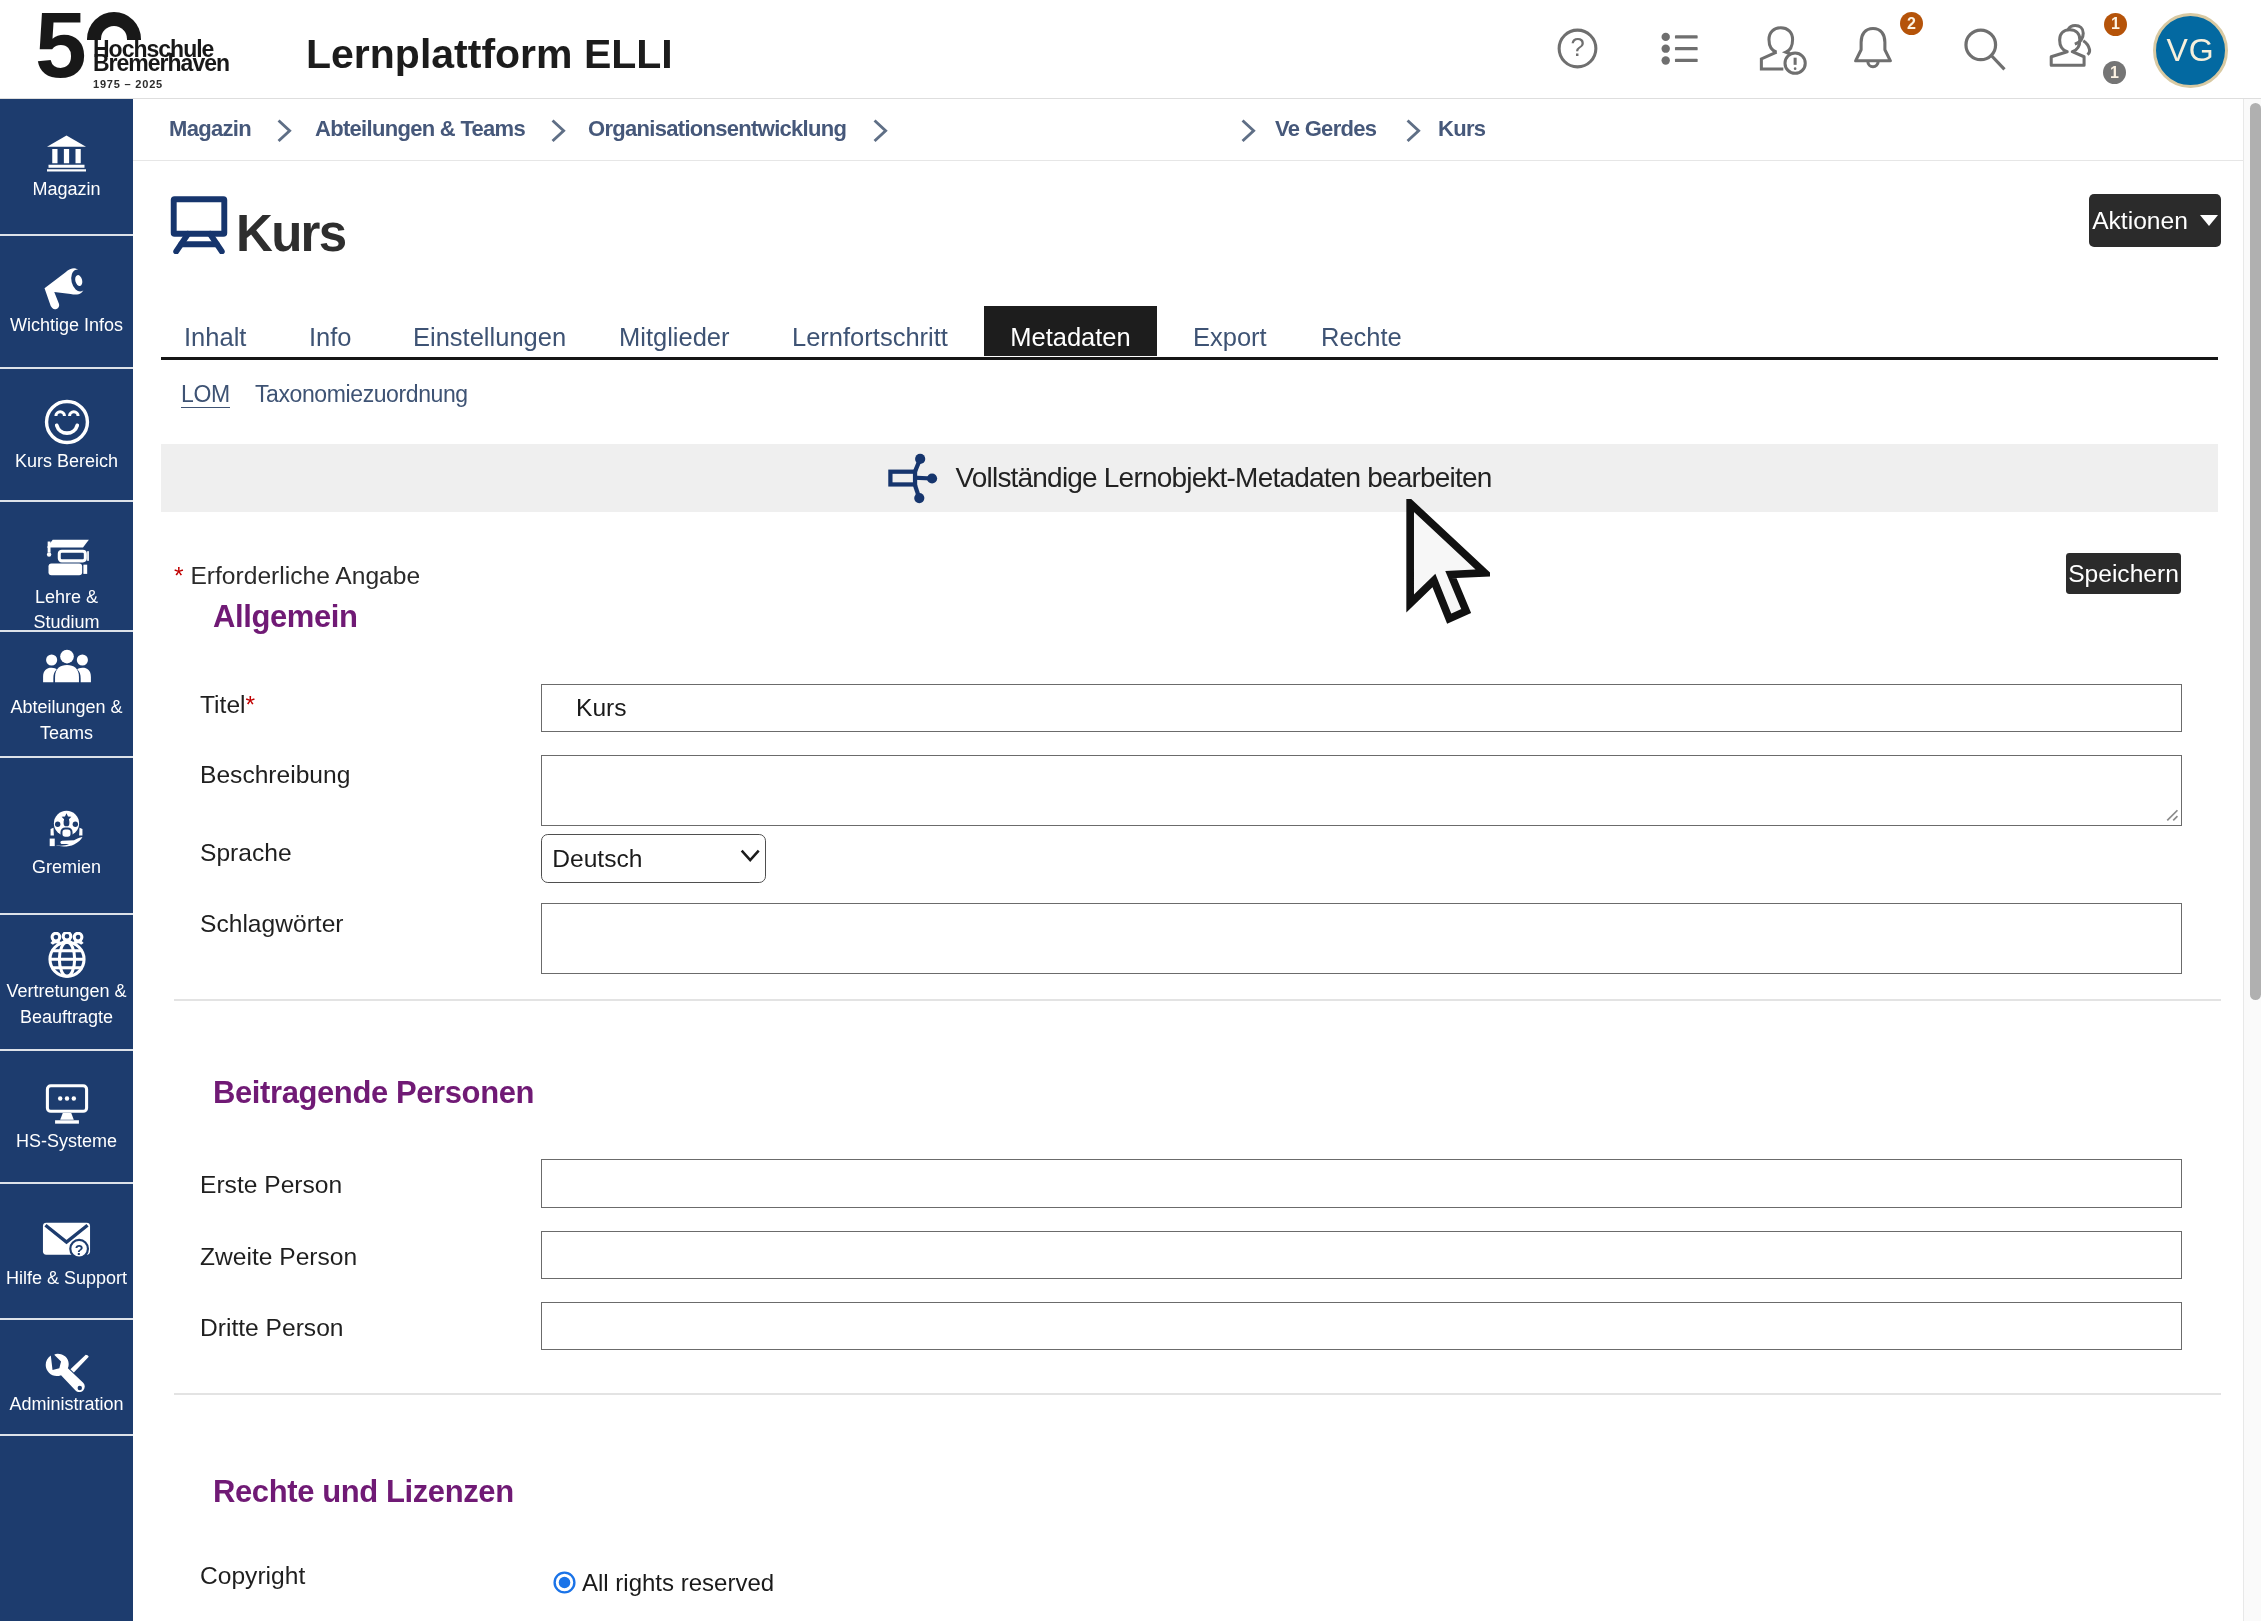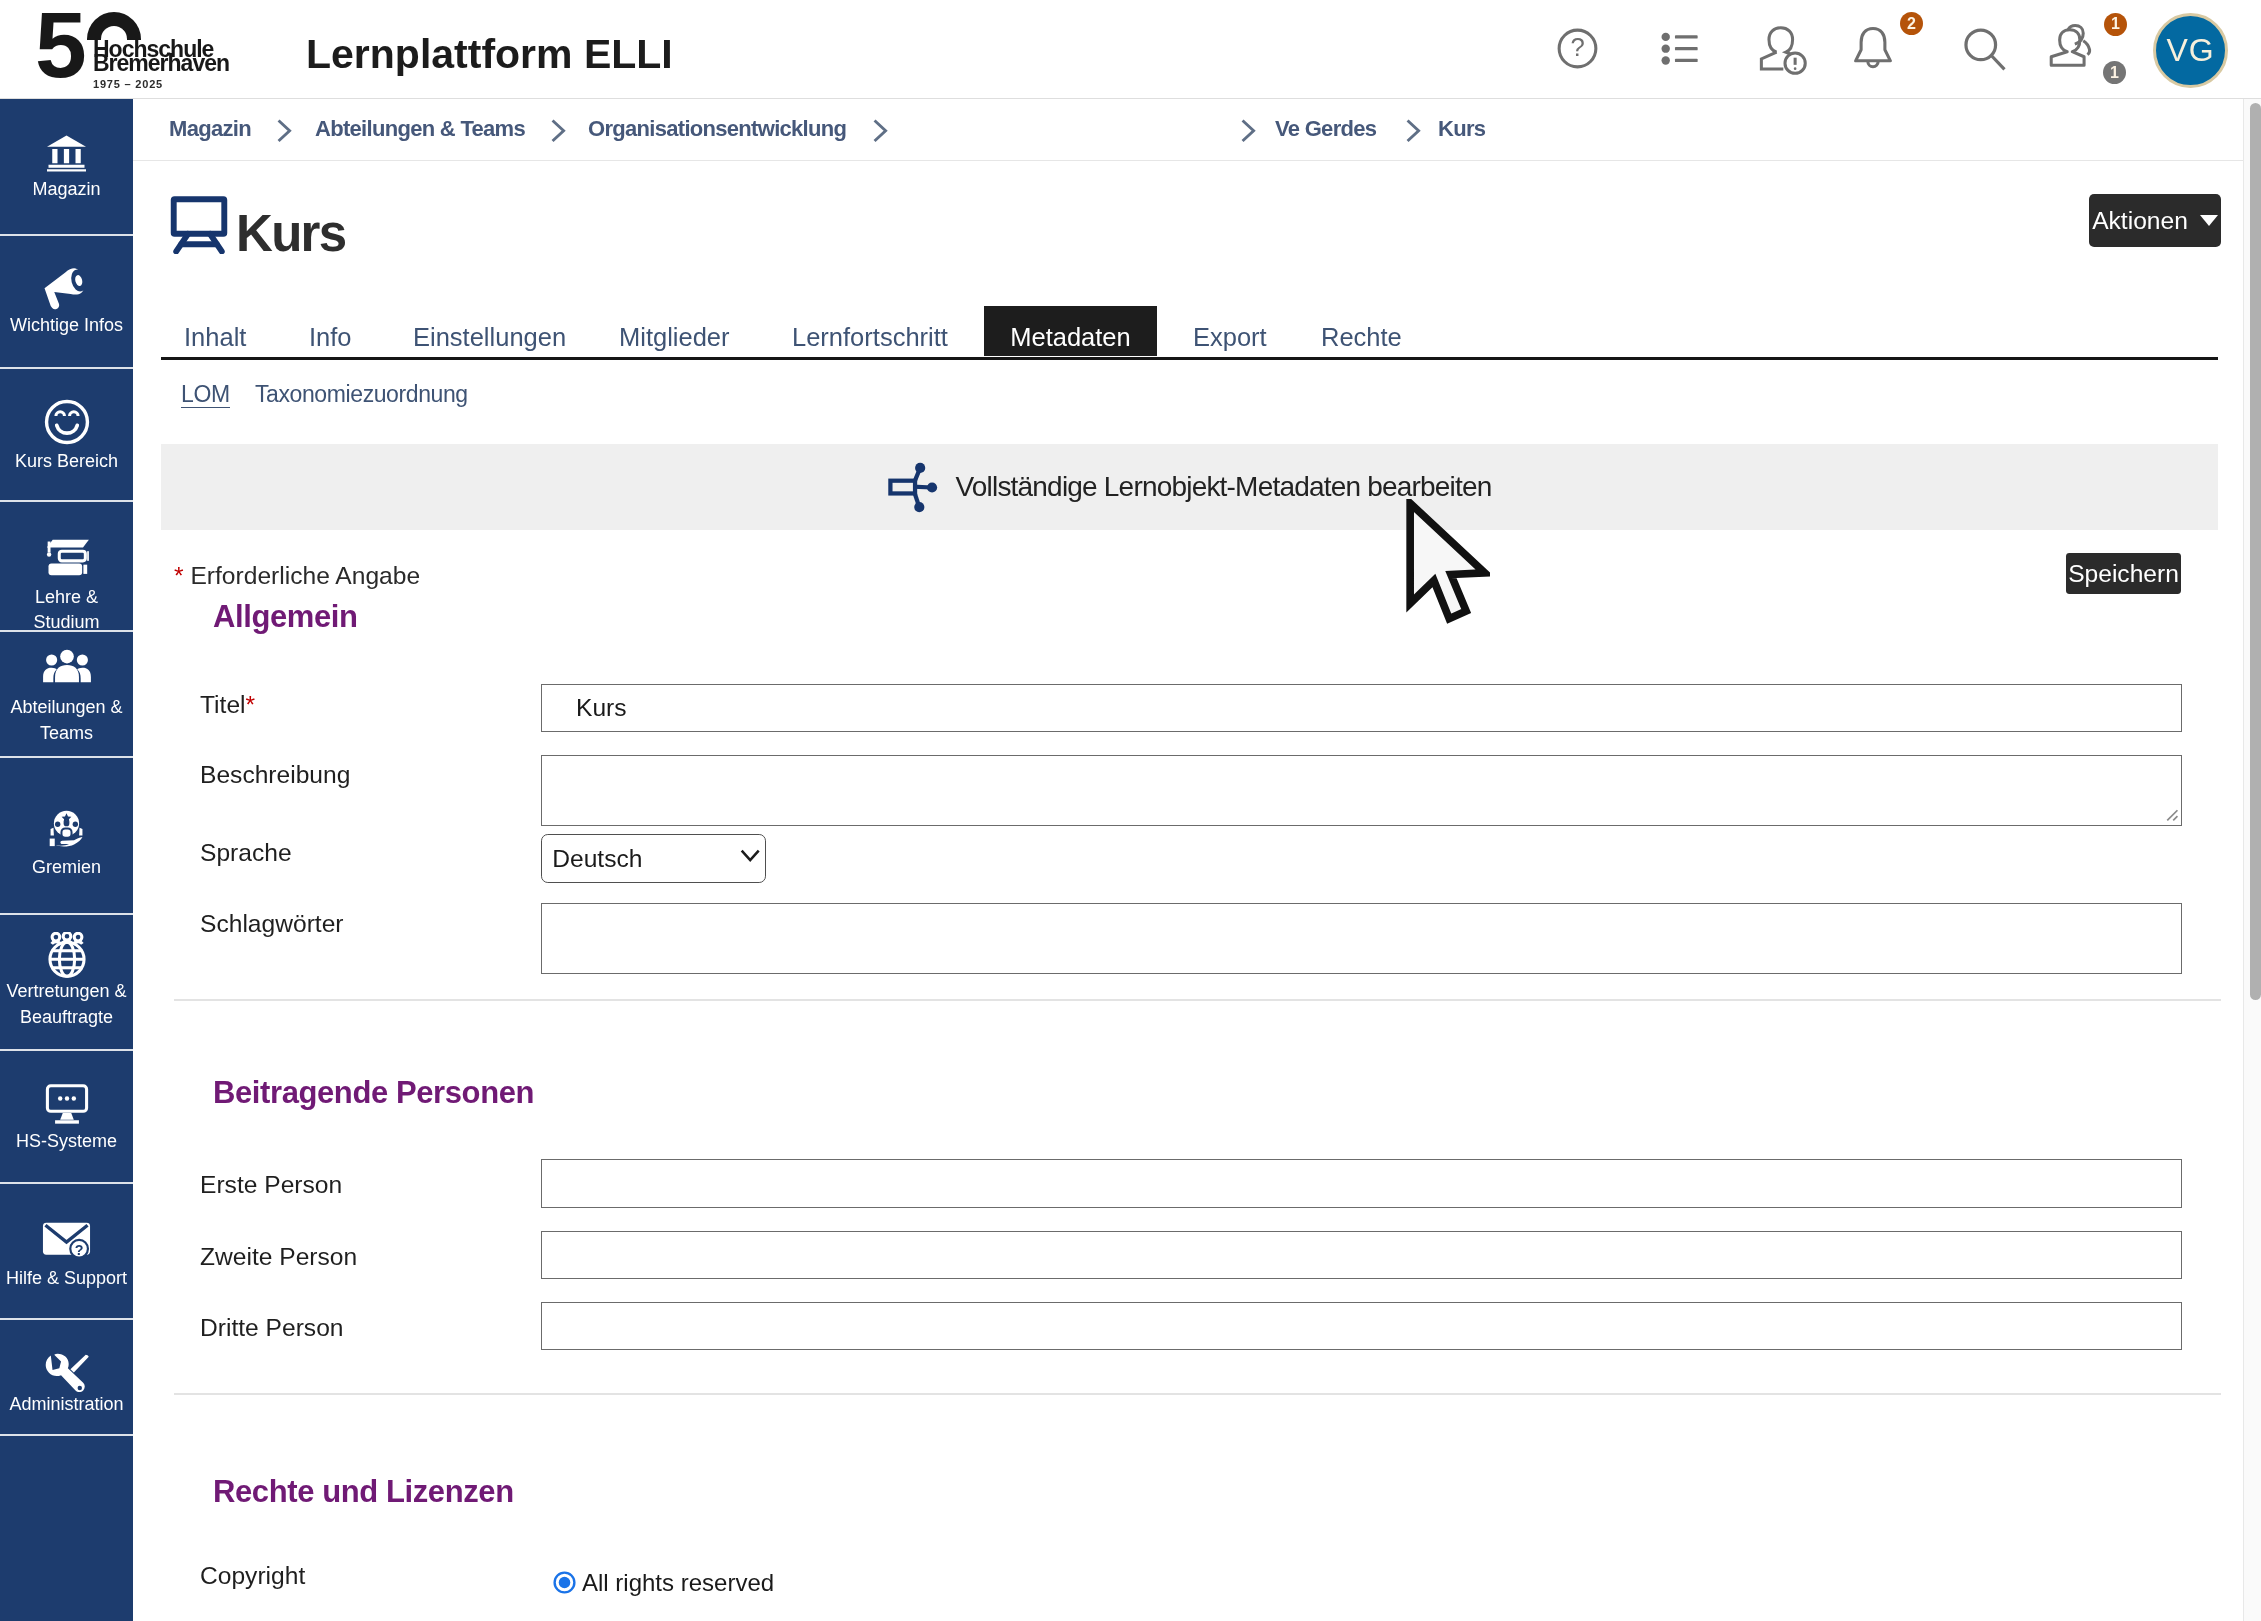--- a/index.html
+++ b/index.html
@@ -37,21 +37,21 @@
   #aktionen { position:absolute; left:2089px; top:194px; width:132px; height:53px; background:#2b2b2b; border-radius:5.1px; color:#fff; font-size:24.6px; display:flex; align-items:center; justify-content:center; gap:12px; }
   .caret { width:0; height:0; border-left:9.3px solid transparent; border-right:9.3px solid transparent; border-top:11px solid #fff; display:inline-block; }
 
   
   .tab { position:absolute; top:323px; font-size:25.5px; color:#3e5374; white-space:nowrap; }
   #tabactive { position:absolute; left:984px; top:306px; width:173px; height:50px; background:#1d1d1d; color:#fff; font-size:25.5px; text-align:center; padding-top:17px; }
   #tabline { position:absolute; left:161px; top:357px; width:2057px; height:3.4px; background:#161616; }
   .subtab { position:absolute; top:383px; font-size:23px; line-height:23px; letter-spacing:-0.4px; color:#3e5374; }
 
   
-  #graybar { position:absolute; left:161px; top:444px; width:2057px; height:86px; background:#efefef; display:flex; align-items:center; justify-content:center; gap:17px; }
+  #graybar { position:absolute; left:161px; top:444px; width:2057px; height:68px; background:#efefef; display:flex; align-items:center; justify-content:center; gap:17px; }
   #graybar span { font-size:28px; letter-spacing:-0.8px; color:#222; }
 
   
   .flabel { position:absolute; left:200px; font-size:24.6px; color:#1f1f1f; }
   .req { color:#c00000; }
   .field { position:absolute; left:541px; width:1641px; border:1.7px solid #6b6b6b; background:#fff; }
   .fieldtext { font-size:24.6px; color:#1a1a1a; }
   .heading { position:absolute; left:213px; font-size:31px; font-weight:700; letter-spacing:-0.4px; color:#701a75; }
   .hr { position:absolute; left:174px; width:2047px; height:1.7px; background:#e3e3e3; }
   #speichern { position:absolute; left:2066px; top:553px; width:115px; height:41px; background:#2b2b2b; border-radius:3.4px; color:#fff; font-size:24.6px; display:flex; align-items:center; justify-content:center; }

